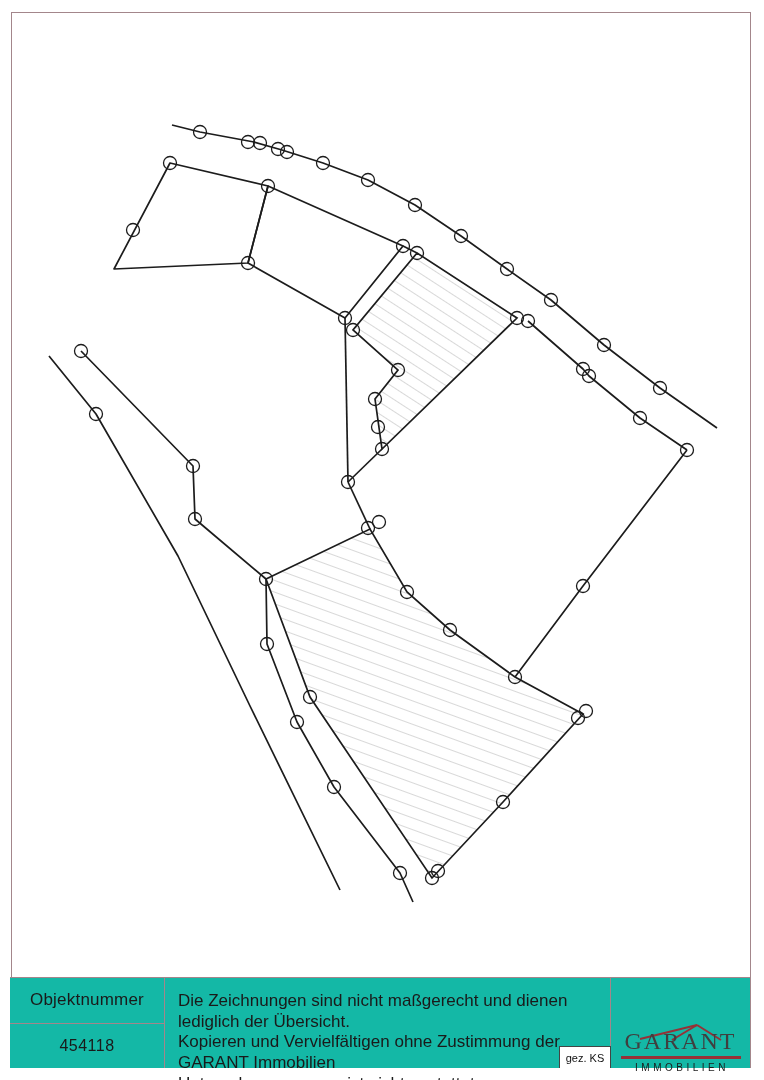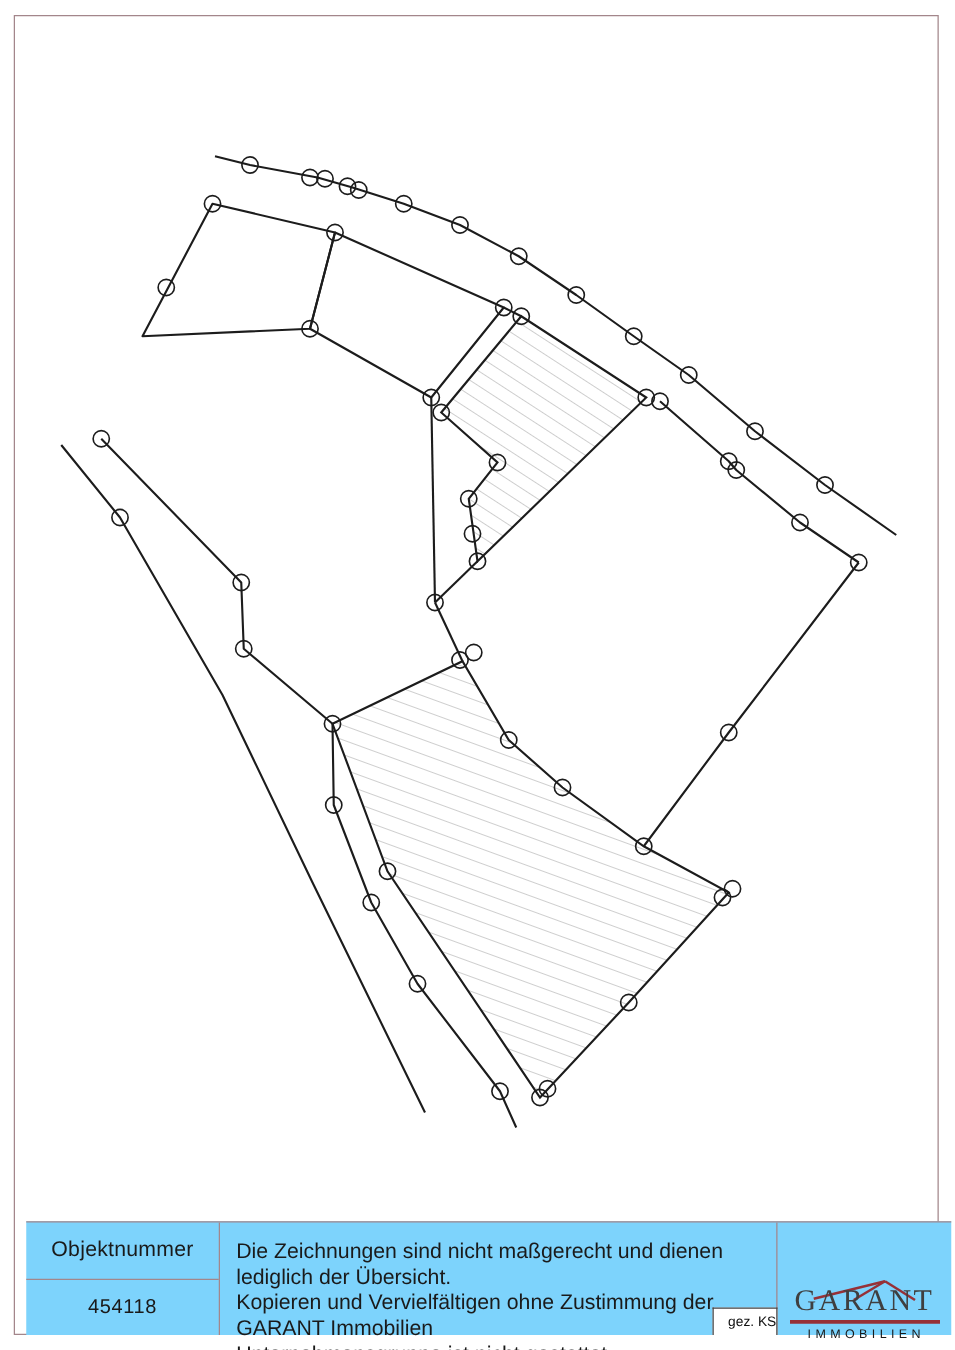--- a/index.html
+++ b/index.html
@@ -1,27 +1,27 @@
 <!DOCTYPE html>
 <html><head>
 <meta charset="utf-8">
 <style>
   html,body{margin:0;padding:0;background:#fff;}
   body{width:764px;height:1080px;position:relative;font-family:"Liberation Sans",sans-serif;color:#111;overflow:hidden;}
   .page-border{position:absolute;left:11px;top:12px;width:740px;height:1056px;border:1.5px solid #a3868b;box-sizing:border-box;}
   .plan-svg{position:absolute;left:0;top:0;}
   
-  .title-block{position:absolute;left:21px;top:977px;width:740px;height:91px;box-sizing:border-box;border-top:1.5px solid #a3868b;display:flex;background:#7dd3fc;}
+  .title-block{position:absolute;left:10px;top:977px;width:740px;height:91px;box-sizing:border-box;border-top:1.5px solid #a3868b;display:flex;background:#14b8a6;}
   .tb-cell-object{width:155px;box-sizing:border-box;border-right:1.5px solid #a3868b;display:flex;flex-direction:column;}
   .tb-object-label,.tb-object-number{flex:1;display:flex;align-items:center;justify-content:center;}
   .tb-object-label{border-bottom:1.5px solid #a3868b;font-size:17px;letter-spacing:.2px;color:#1a1a1a;}
   .tb-object-number{font-size:16px;letter-spacing:.5px;color:#1a1a1a;}
   .tb-cell-disclaimer{flex:1;box-sizing:border-box;border-right:1.5px solid #a3868b;padding:13px 8px 0 13px;position:relative;}
   .tb-disclaimer{font-size:17px;line-height:1.22;white-space:pre-line;color:#1a1a1a;}
-  .tb-gez-box{position:absolute;right:-1px;bottom:0;width:52px;height:22px;border:1px solid #444;border-bottom:none;box-sizing:border-box;display:flex;align-items:center;justify-content:flex-end;background:#fff;}
+  .tb-gez-box{position:absolute;right:-1px;bottom:0;width:52px;height:22px;border:1px solid #444;border-bottom:none;box-sizing:border-box;display:flex;align-items:center;justify-content:center;background:#fff;}
   .tb-gez{font-size:11px;color:#111;}
   .tb-cell-logo{width:139px;display:flex;align-items:center;justify-content:center;}
   .logo{position:relative;width:120px;text-align:center;margin-top:48px;}
   .logo-roof{display:block;margin:0 auto -12px auto;}
   .logo-name{font-family:"Liberation Serif",serif;font-size:24px;letter-spacing:2px;color:#3f3f3f;line-height:1;position:relative;}
   .logo-rule{height:3px;background:#963137;margin:3px 0 3px 0;}
   .logo-sub{font-size:10px;letter-spacing:3.5px;color:#1a1a1a;margin-left:3px;}
 </style>
 </head>
 <body>

